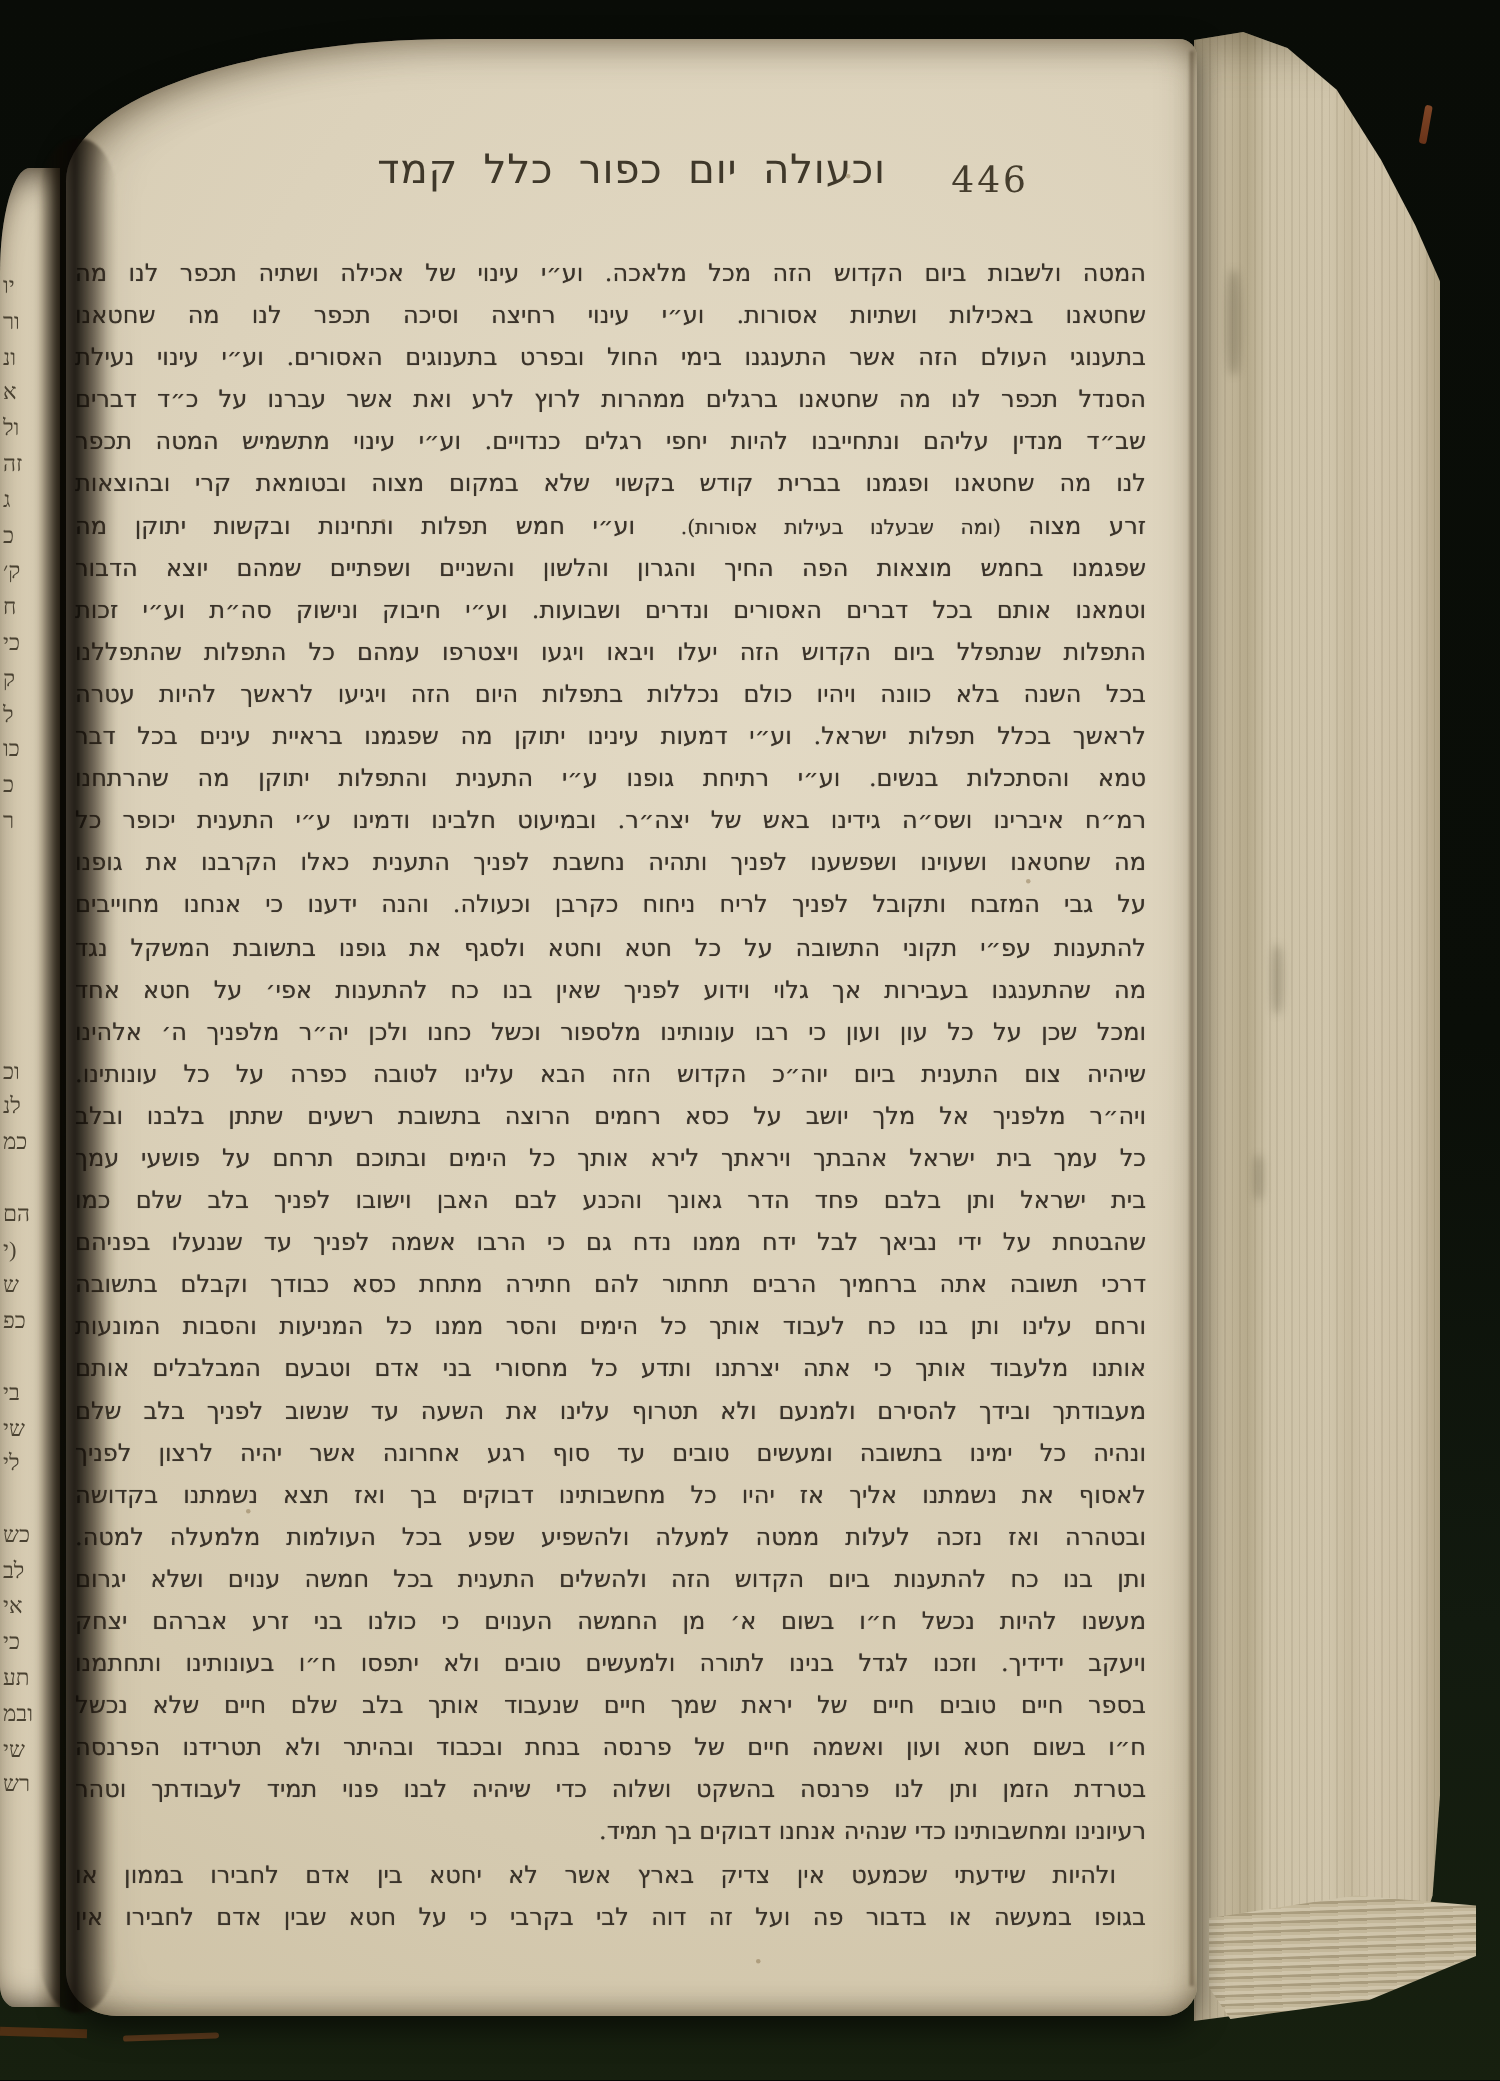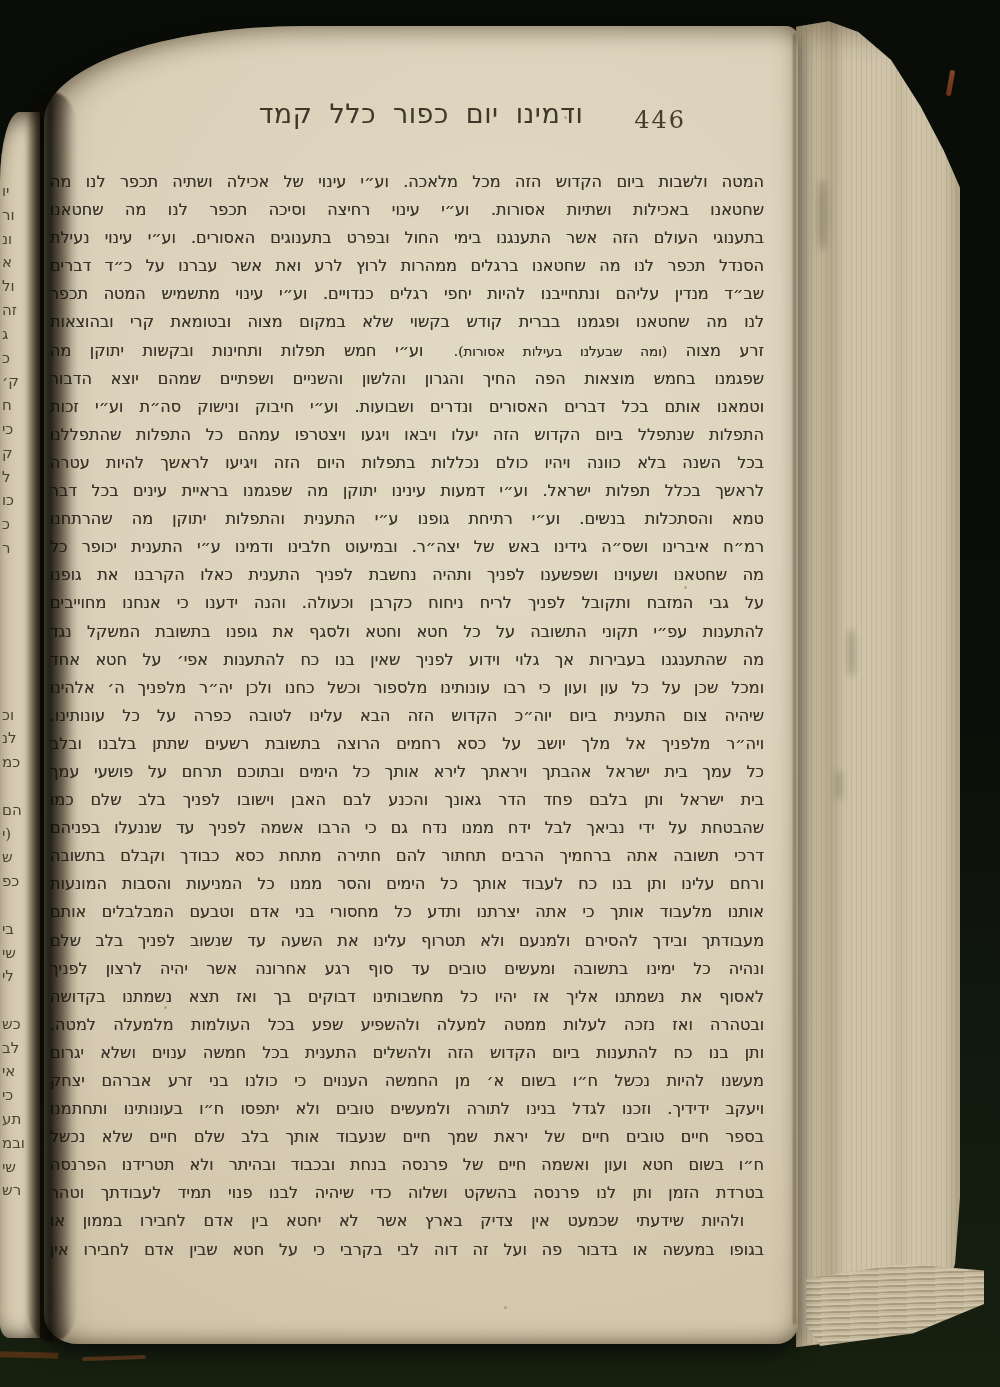--- a/index.html
+++ b/index.html
@@ -11,21 +11,21 @@
   
   .left-page{
     position:absolute;left:0;top:112px;width:40px;height:1226px;z-index:1;
     background:linear-gradient(90deg,#cfc3a8 0%,#d8cdb4 55%,#c9bc9f 85%,#a3967a 100%);
     border-radius:20px 0 0 10px / 70px 0 0 14px;
     box-shadow:inset -10px 0 14px -6px rgba(30,20,8,.55),
                inset 0 16px 20px -10px rgba(30,20,8,.6),
                inset 0 -14px 18px -10px rgba(30,20,8,.5);
   }
   .frag-wrap{position:absolute;top:68px;left:2px;right:4px;direction:rtl;text-align:left;
-    color:#4a4232;font-size:15px;overflow:hidden;}
+    color:#4a4232;font-size:15px;overflow:hidden;font-family:Liberation Serif, serif;}
   .frag{height:23.8px;line-height:23.8px;overflow:hidden;white-space:nowrap;}
   
   .gutter{
     position:absolute;left:26px;top:92px;width:52px;height:1250px;z-index:4;pointer-events:none;
     background:linear-gradient(90deg,rgba(15,10,4,0) 0%,rgba(15,10,4,.5) 22%,
       rgba(10,7,3,.85) 46%,rgba(25,17,7,.5) 70%,rgba(45,34,16,.15) 88%,rgba(0,0,0,0) 100%);
     filter:blur(1px);border-radius:50% / 40px;
   }
   
   .page{
@@ -139,21 +139,21 @@
 
   <div class="fore-edge"></div>
   <div class="stack-corner"></div>
   <div class="edge-mark"></div>
   <div class="smudge s1"></div>
   <div class="smudge s2"></div>
   <div class="smudge s3"></div>
 
   <div class="page">
     <div class="page-number">446</div>
-    <div class="page-title">ודמינו יום כפור כלל קמד</div>
+    <div class="page-title">וכעולה יום כפור כלל קמד</div>
 
     <div class="text-col">
       <div class="ln">המטה ולשבות ביום הקדוש הזה מכל מלאכה. וע״י עינוי של אכילה ושתיה תכפר לנו מה</div>
       <div class="ln">שחטאנו באכילות ושתיות אסורות. וע״י עינוי רחיצה וסיכה תכפר לנו מה שחטאנו</div>
       <div class="ln">בתענוגי העולם הזה אשר התענגנו בימי החול ובפרט בתענוגים האסורים. וע״י עינוי נעילת</div>
       <div class="ln">הסנדל תכפר לנו מה שחטאנו ברגלים ממהרות לרוץ לרע ואת אשר עברנו על כ״ד דברים</div>
       <div class="ln">שב״ד מנדין עליהם ונתחייבנו להיות יחפי רגלים כנדויים. וע״י עינוי מתשמיש המטה תכפר</div>
       <div class="ln">לנו מה שחטאנו ופגמנו בברית קודש בקשוי שלא במקום מצוה ובטומאת קרי ובהוצאות</div>
       <div class="ln"><span>זרע מצוה </span><span class="small-paren">(ומה שבעלנו בעילות אסורות).</span><span> וע״י חמש תפלות ותחינות ובקשות יתוקן מה</span></div>
       <div class="ln">שפגמנו בחמש מוצאות הפה החיך והגרון והלשון והשניים ושפתיים שמהם יוצא הדבור</div>
@@ -179,20 +179,21 @@
       <div class="ln">מעבודתך ובידך להסירם ולמנעם ולא תטרוף עלינו את השעה עד שנשוב לפניך בלב שלם</div>
       <div class="ln">ונהיה כל ימינו בתשובה ומעשים טובים עד סוף רגע אחרונה אשר יהיה לרצון לפניך</div>
       <div class="ln">לאסוף את נשמתנו אליך אז יהיו כל מחשבותינו דבוקים בך ואז תצא נשמתנו בקדושה</div>
       <div class="ln">ובטהרה ואז נזכה לעלות ממטה למעלה ולהשפיע שפע בכל העולמות מלמעלה למטה.</div>
       <div class="ln">ותן בנו כח להתענות ביום הקדוש הזה ולהשלים התענית בכל חמשה ענוים ושלא יגרום</div>
       <div class="ln">מעשנו להיות נכשל ח״ו בשום א׳ מן החמשה הענוים כי כולנו בני זרע אברהם יצחק</div>
       <div class="ln">ויעקב ידידיך. וזכנו לגדל בנינו לתורה ולמעשים טובים ולא יתפסו ח״ו בעונותינו ותחתמנו</div>
       <div class="ln">בספר חיים טובים חיים של יראת שמך חיים שנעבוד אותך בלב שלם חיים שלא נכשל</div>
       <div class="ln">ח״ו בשום חטא ועון ואשמה חיים של פרנסה בנחת ובכבוד ובהיתר ולא תטרידנו הפרנסה</div>
       <div class="ln">בטרדת הזמן ותן לנו פרנסה בהשקט ושלוה כדי שיהיה לבנו פנוי תמיד לעבודתך וטהר</div>
+      <div class="ln end">רעיונינו ומחשבותינו כדי שנהיה אנחנו דבוקים בך תמיד.</div>
       <div class="ln indent">ולהיות שידעתי שכמעט אין צדיק בארץ אשר לא יחטא בין אדם לחבירו בממון או</div>
       <div class="ln">בגופו במעשה או בדבור פה ועל זה דוה לבי בקרבי כי על חטא שבין אדם לחבירו אין</div>
     </div>
 
     <div class="speck" style="left:210px;top:320px;"></div>
     <div class="speck" style="left:520px;top:90px;"></div>
     <div class="speck" style="left:640px;top:560px;"></div>
     <div class="speck" style="left:120px;top:980px;"></div>
     <div class="speck" style="left:460px;top:1280px;"></div>
   </div>

